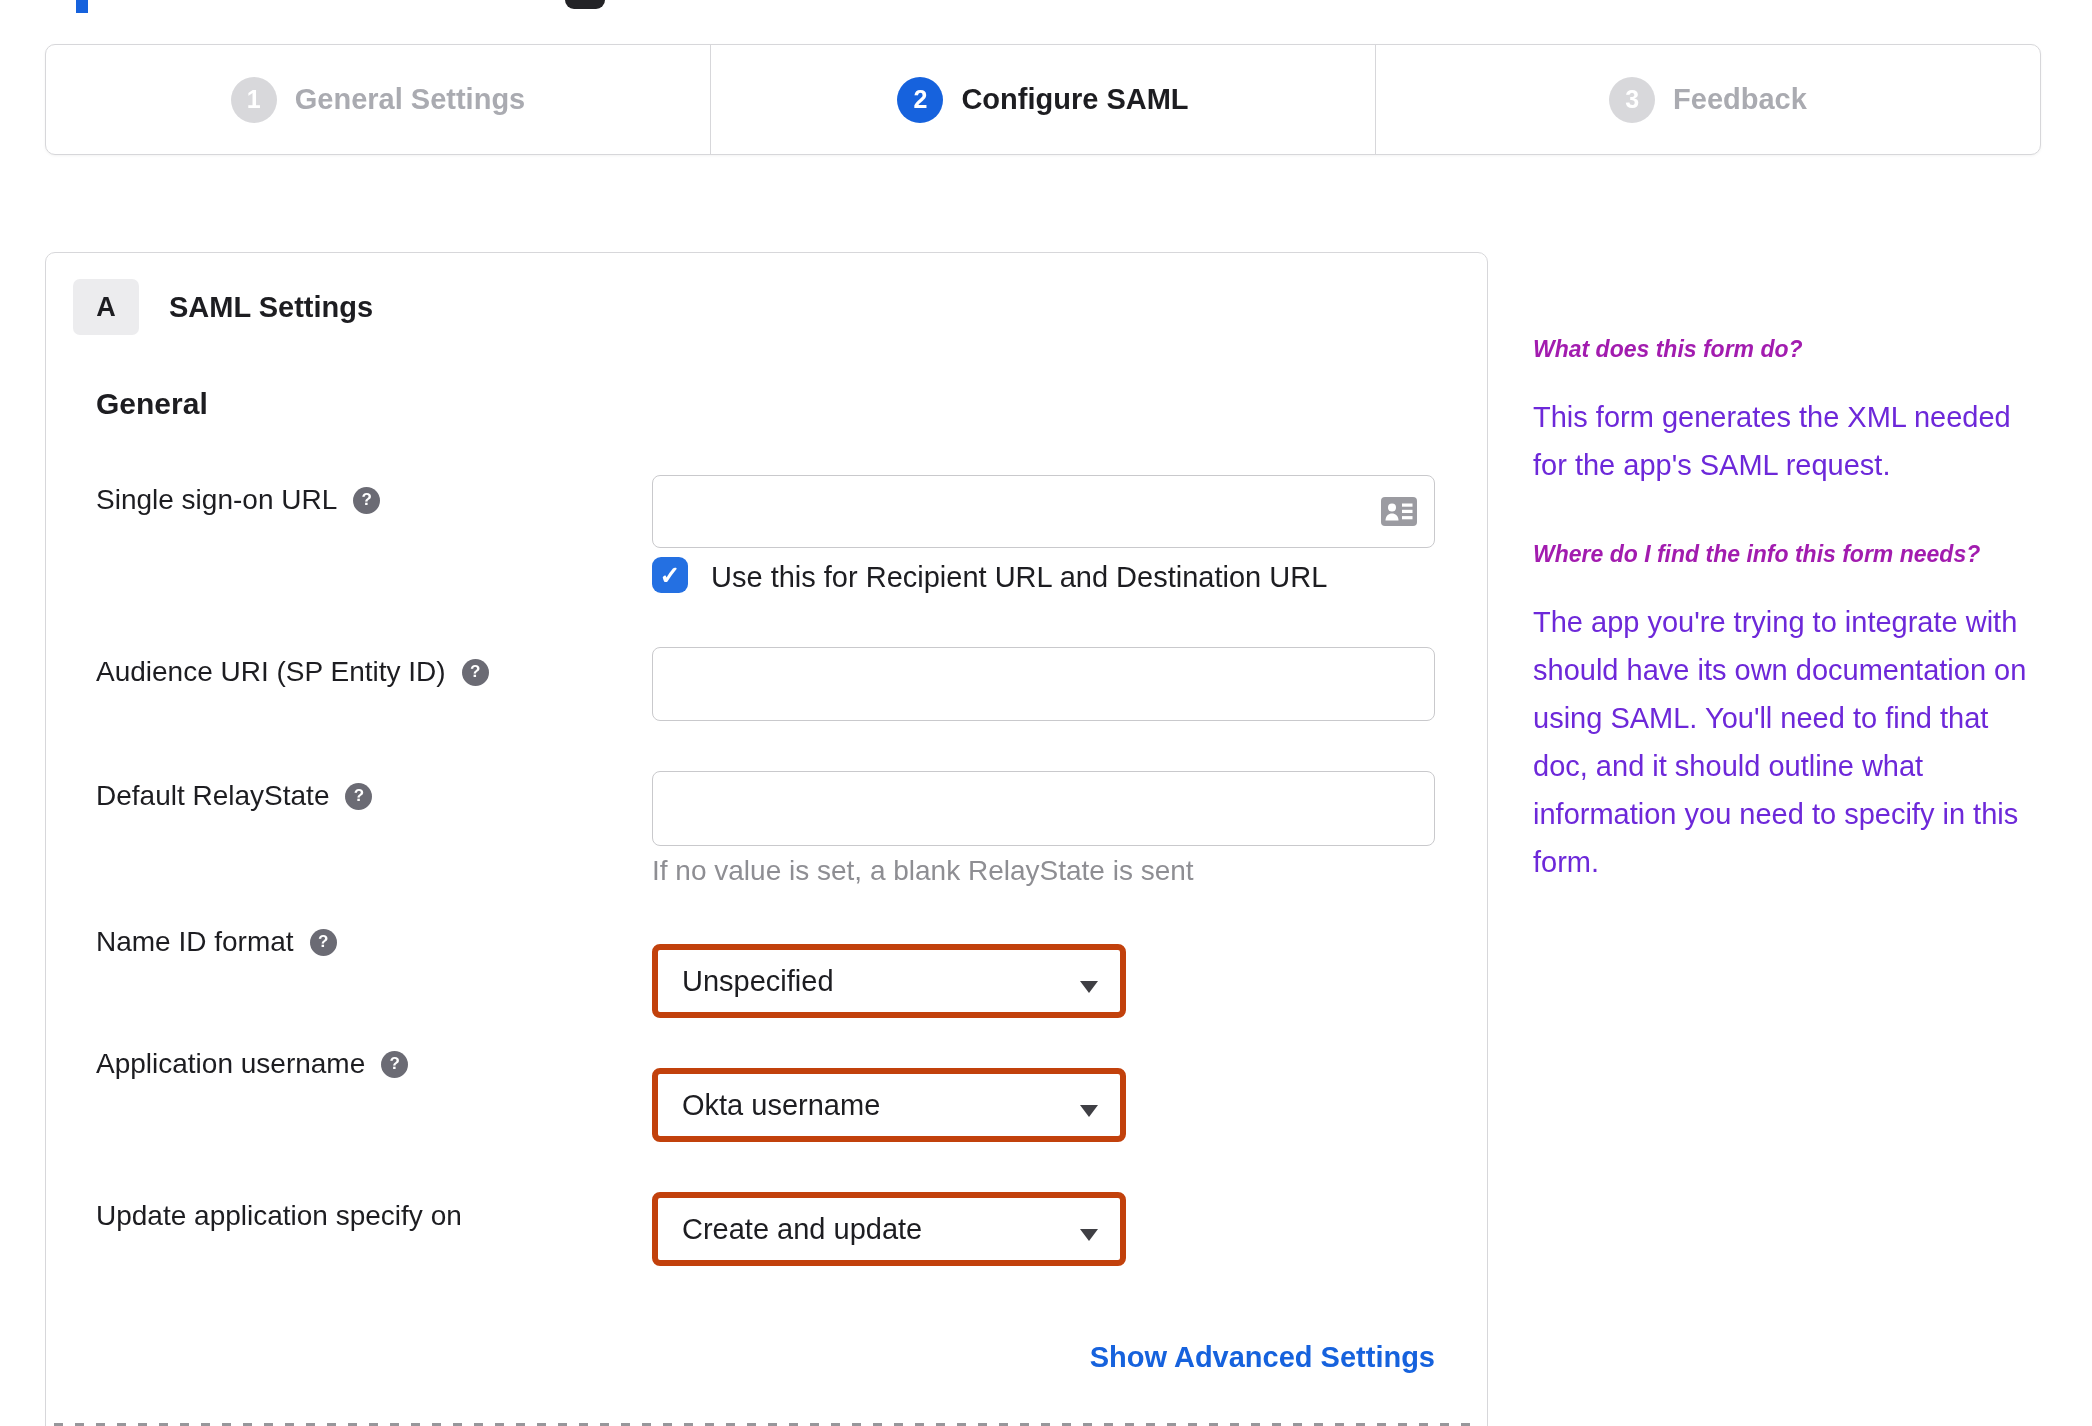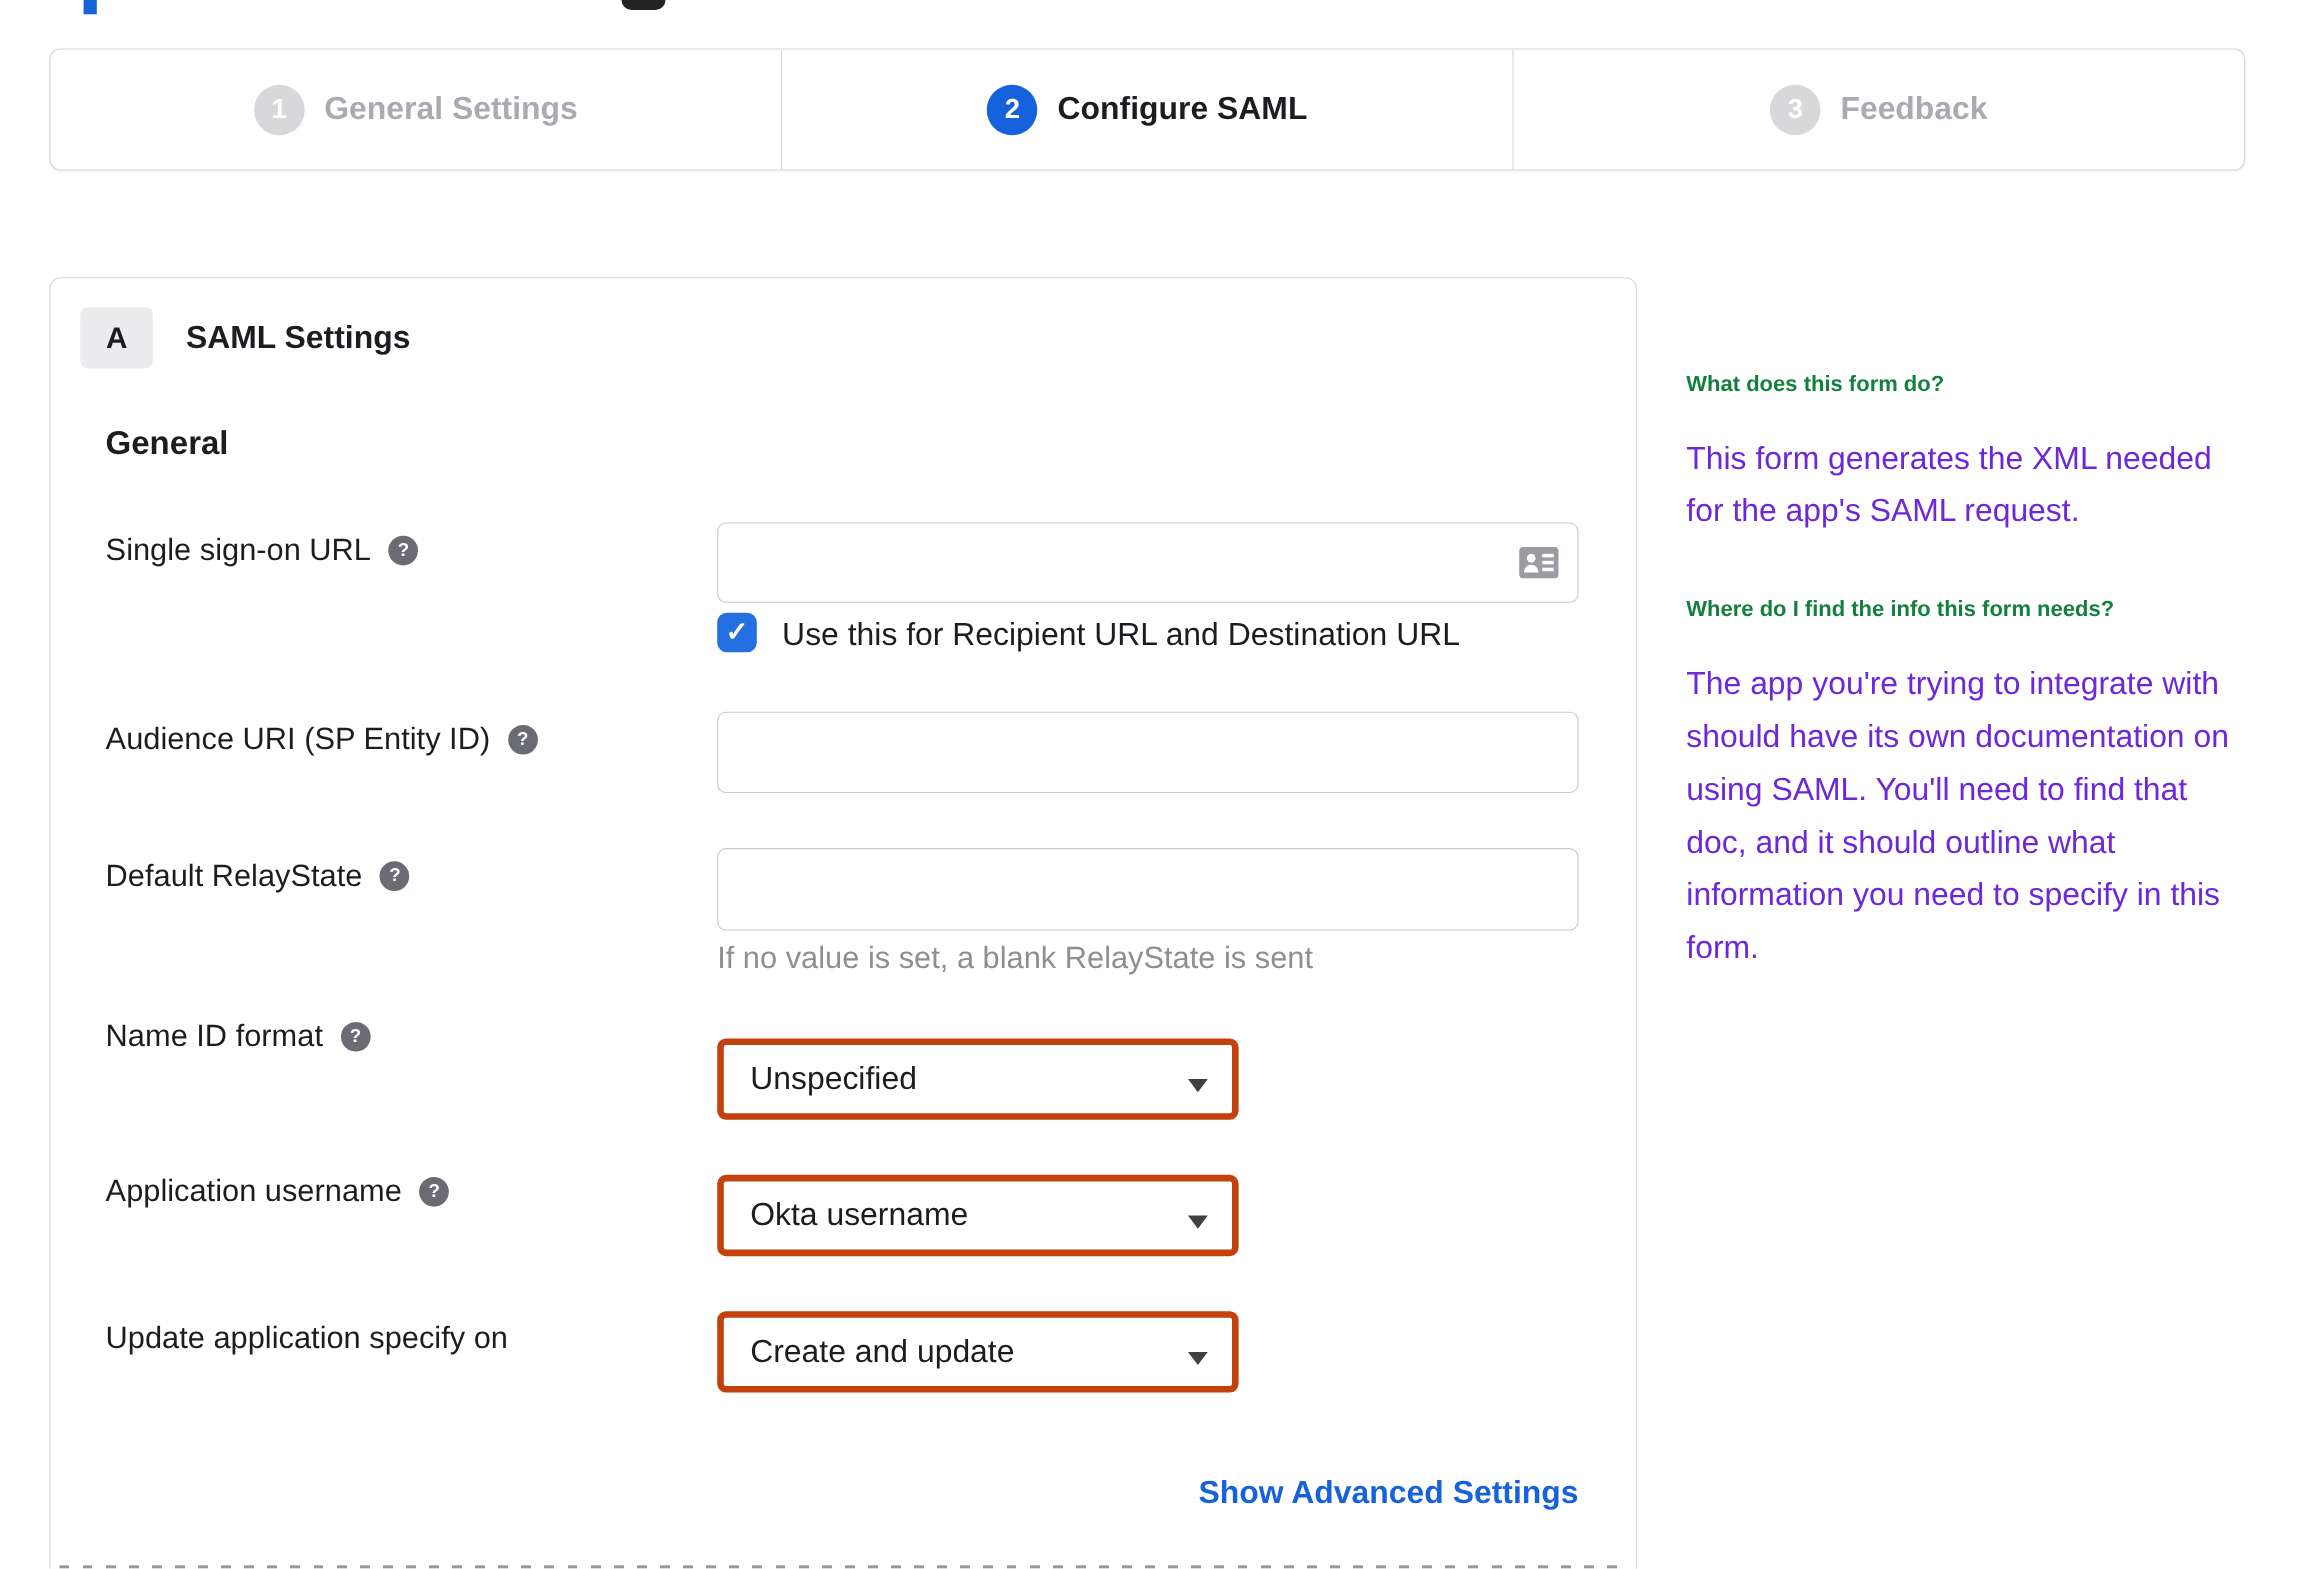--- a/index.html
+++ b/index.html
@@ -98,21 +98,21 @@
     font-size:29px; font-weight:600; color:#1662dd; cursor:pointer; text-decoration:none;margin-left:28px;
   }
 
   .dashed-divider {
     position:absolute; left:8px; right:8px; top:1170px; height:3px;
     background:repeating-linear-gradient(90deg,#97979b 0 9px, transparent 9px 21px);
   }
 
   
   .side { position:absolute; left:1533px; top:326px; width:512px; }
-  .side h3 { font-size:20px; font-weight:bold; color:#15803d; line-height:47px; margin-bottom:20px; }
+  .side h3 { font-size:23px; font-weight:bold; color:#a21caf; line-height:47px; margin-bottom:20px;font-style:italic; }
   .side p  { font-size:29px; color:#6d28d9; line-height:48px; margin-bottom:42px; }
 </style>
 </head>
 <body>
 
 <div class="frag-blue"></div>
 <div class="frag-dark"></div>
 
 <div class="stepper">
   <div class="step">
@@ -172,21 +172,21 @@
 
   <div class="field-label" style="top:672px;">
     <span>Name ID format</span>
     <span class="help-icon">?</span>
   </div>
   <div class="select" style="top:691px;">
     <span class="select-value">Unspecified</span>
     <span class="select-caret"></span>
   </div>
 
-  <div class="field-label" style="top:813px;">
+  <div class="field-label" style="top:794px;">
     <span>Application username</span>
     <span class="help-icon">?</span>
   </div>
   <div class="select" style="top:815px;">
     <span class="select-value">Okta username</span>
     <span class="select-caret"></span>
   </div>
 
   <div class="field-label" style="top:946px;">
     <span>Update application specify on</span>

